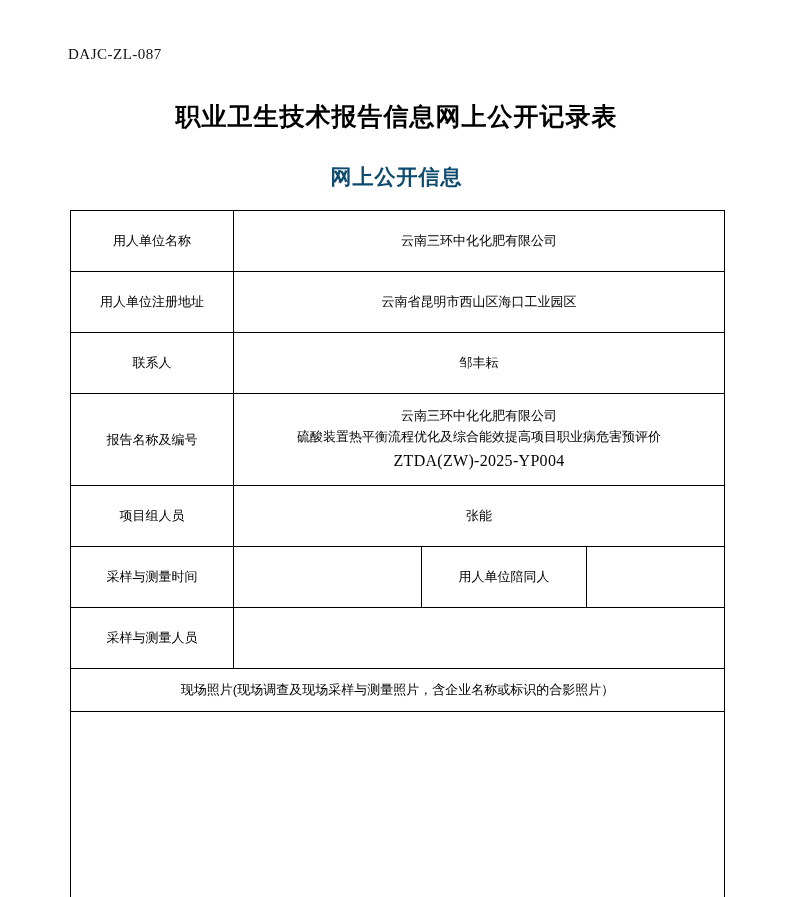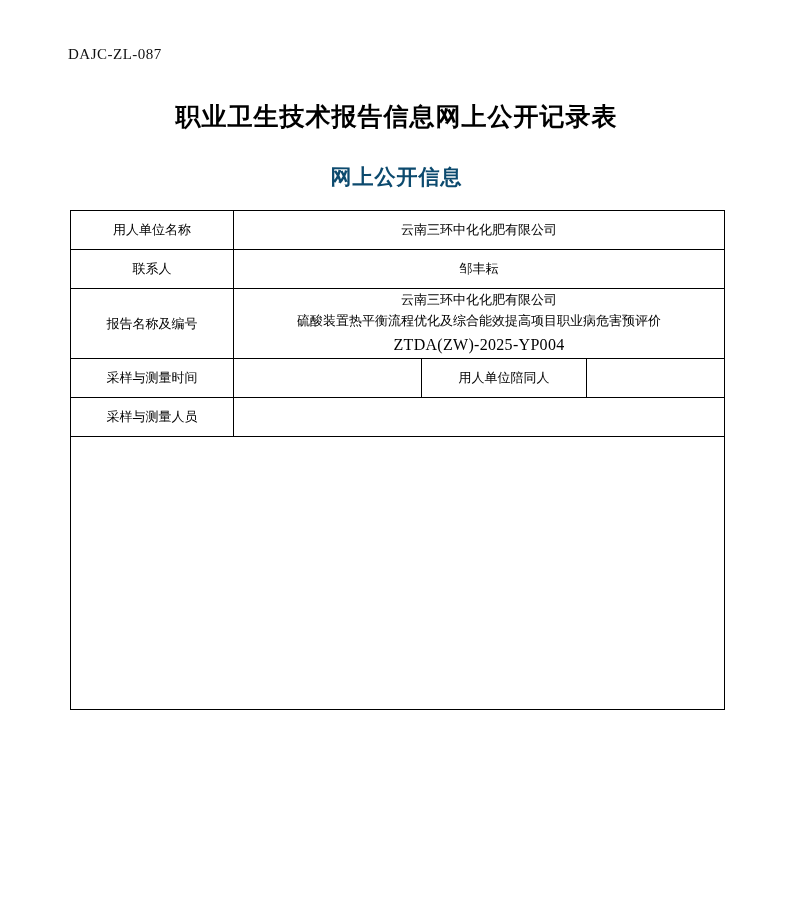--- a/index.html
+++ b/index.html
@@ -60,21 +60,21 @@
     top: 210px;
     width: 654px;
     border-collapse: collapse;
     table-layout: fixed;
   }
   table.form td {
     border: 1px solid #000000;
     font-size: 13px;
     text-align: center;
     vertical-align: middle;
-    padding: 0 4px;
+    padding: 11px 4px;
     line-height: 1.55;
     color: #000;
   }
   td.label {
     width: 163px;
   }
   td.value {
     text-align: center;
   }
   .multiline {
@@ -120,40 +120,51 @@
       <col style="width:188px">
       <col style="width:165px">
       <col style="width:138px">
     </colgroup>
     <tbody>
       <tr>
         <td class="label row-h">用人单位名称</td>
         <td class="value row-h" colspan="3">云南三环中化化肥有限公司</td>
       </tr>
       <tr>
+        <td class="label row-h">用人单位注册地址</td>
+        <td class="value row-h" colspan="3">云南省昆明市西山区海口工业园区</td>
+      </tr>
+      <tr>
         <td class="label row-h">联系人</td>
         <td class="value row-h" colspan="3">邹丰耘</td>
       </tr>
       <tr>
         <td class="label">报告名称及编号</td>
         <td class="value multiline" colspan="3">
           <div>云南三环中化化肥有限公司</div>
           <div>硫酸装置热平衡流程优化及综合能效提高项目职业病危害预评价</div>
           <div class="mono-code">ZTDA(ZW)-2025-YP004</div>
         </td>
       </tr>
       <tr>
+        <td class="label row-h">项目组人员</td>
+        <td class="value row-h" colspan="3">张能</td>
+      </tr>
+      <tr>
         <td class="label row-h">采样与测量时间</td>
         <td class="value row-h date-cell"></td>
         <td class="value row-h accomp-label">用人单位陪同人</td>
         <td class="value row-h accomp-value"></td>
       </tr>
       <tr>
         <td class="label row-h">采样与测量人员</td>
         <td class="value row-h" colspan="3"></td>
       </tr>
       <tr>
+        <td class="photo-header" colspan="4">现场照片(现场调查及现场采样与测量照片，含企业名称或标识的合影照片）</td>
+      </tr>
+      <tr>
         <td class="photo-area" colspan="4"></td>
       </tr>
     </tbody>
   </table>
 
 </div>
 
 </body></html>

